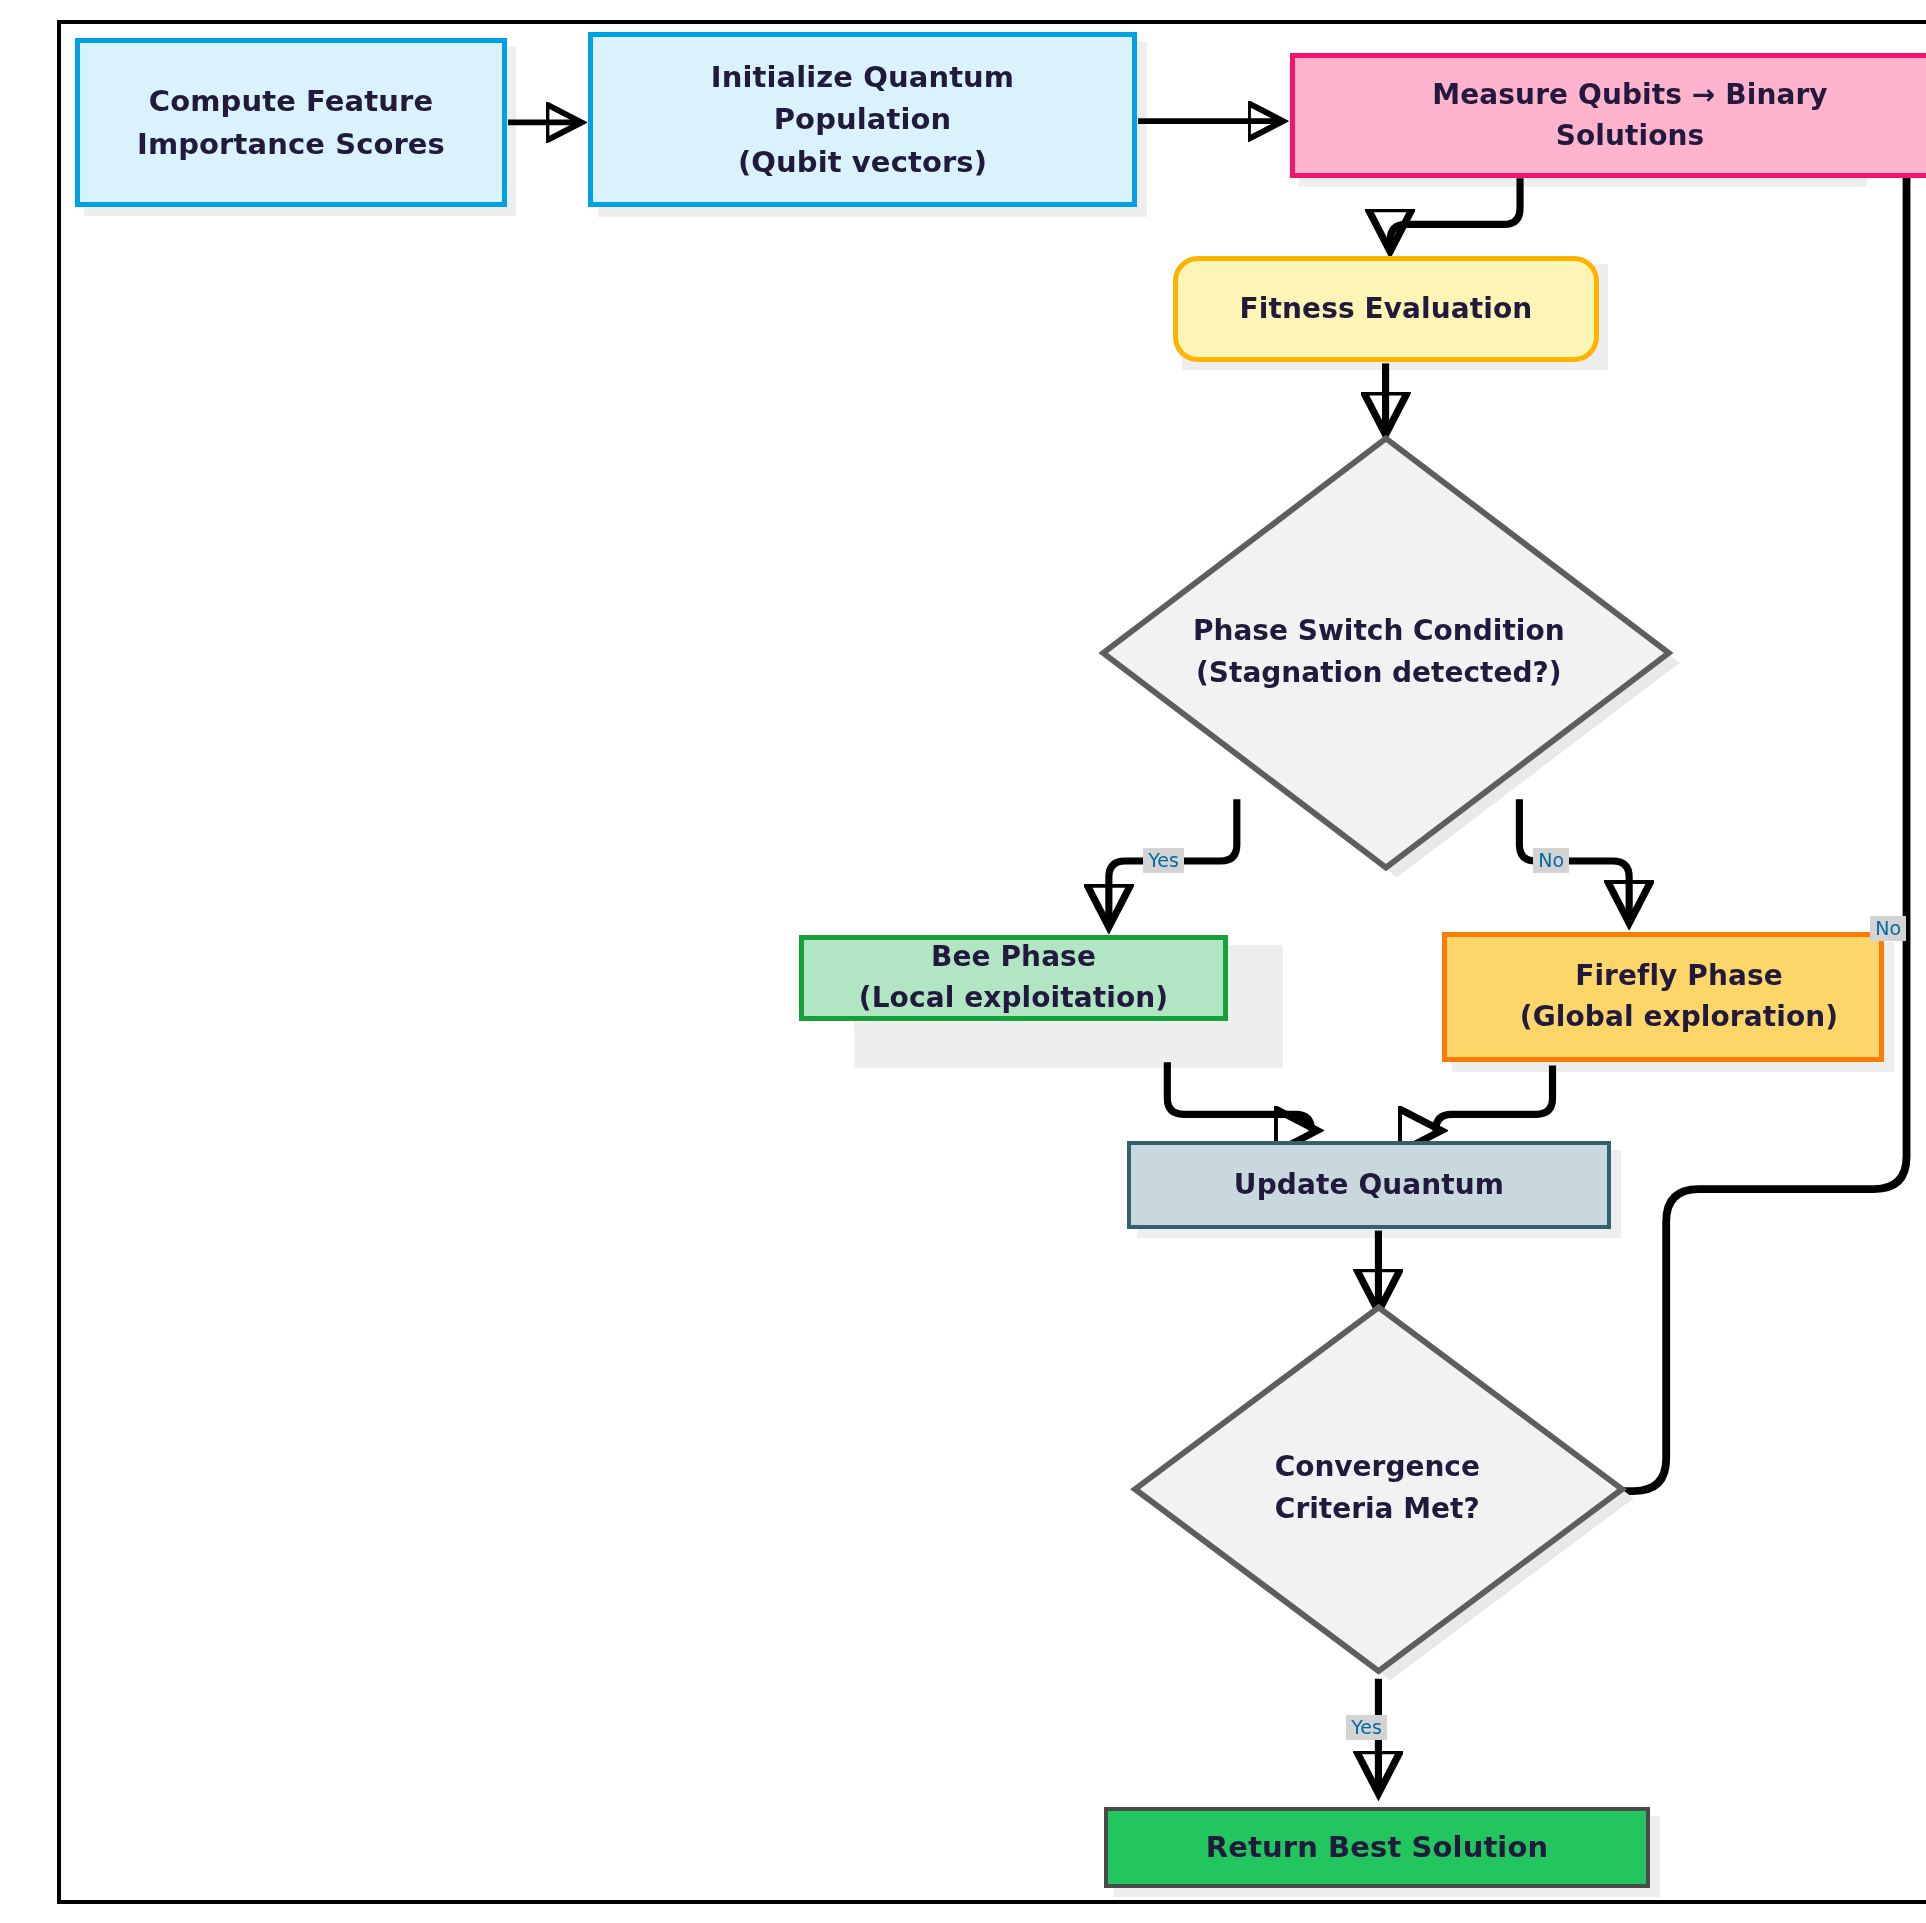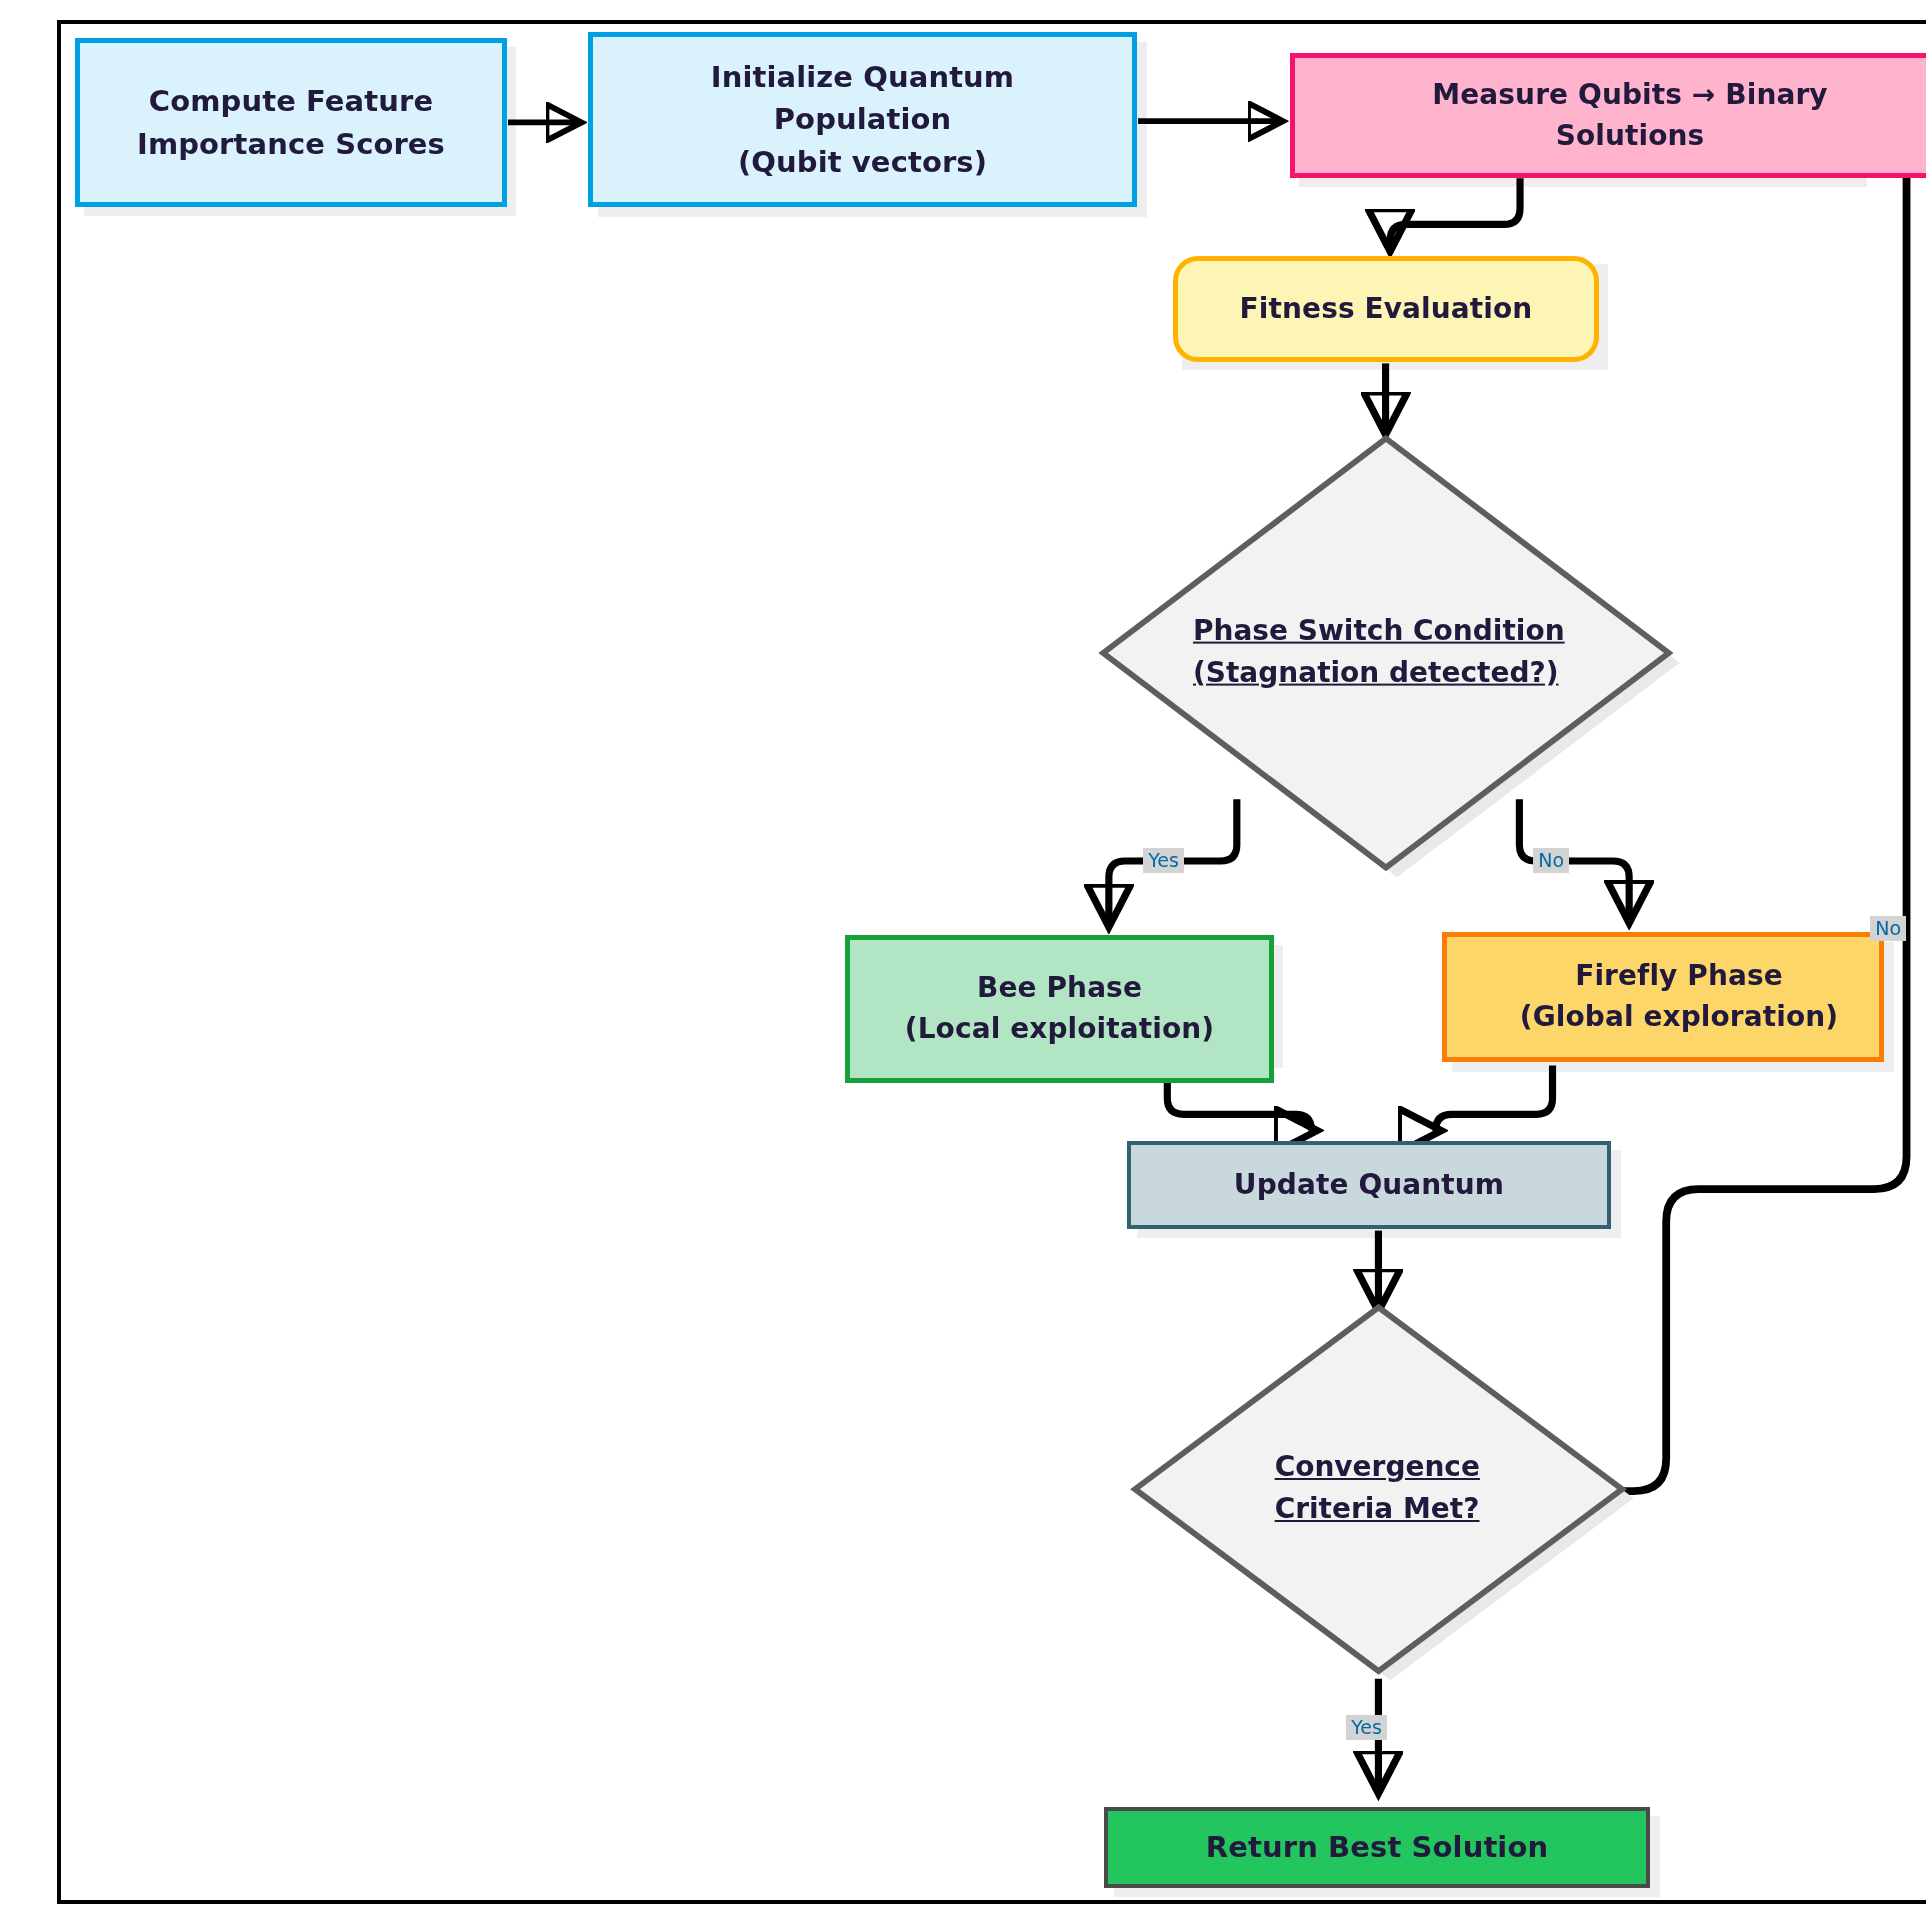--- a/index.html
+++ b/index.html
@@ -93,28 +93,27 @@
     z-index: 5;
   }
   .diamond-wrap svg { position: absolute; left: 0; top: 0; }
   .diamond-label {
     position: absolute;
     left: 0; top: 0;
     width: 100%; height: 100%;
     display: flex;
     align-items: center;
     justify-content: center;
-    text-align: left;
+    text-align: center;
     color: #221a3d;
     font-weight: bold;
     font-size: 28px;
     line-height: 1.5;
     white-space: pre-line;
     pointer-events: none;
-    text-decoration: underline;
   }
 
   
   #edges {
     position: absolute;
     left: 0; top: 0;
     width: 1926px;
     height: 1924px;
     z-index: 3;
   }
@@ -194,21 +193,21 @@
 
   <div class="node box-pink" style="left:1251px; top:53px; width:680px; height:125px;">
     <span class="nodetext">Measure Qubits → Binary
 Solutions</span>
   </div>
 
   <div class="node box-yellow" style="left:1134px; top:256px; width:426px; height:106px;border-radius:25px;">
     <span class="nodetext">Fitness Evaluation</span>
   </div>
 
-  <div class="node box-green" style="left:806px; top:935px; width:429px; height:148px;">
+  <div class="node box-green" style="left:760px; top:935px; width:429px; height:86px;">
     <span class="nodetext">Bee Phase
 (Local exploitation)</span>
   </div>
 
   <div class="node box-orange" style="left:1403px; top:932px; width:442px; height:130px;padding-left:32px;">
     <span class="nodetext">Firefly Phase
 (Global exploration)</span>
   </div>
 
   <div class="node box-slate" style="left:1088px; top:1141px; width:484px; height:88px;">

